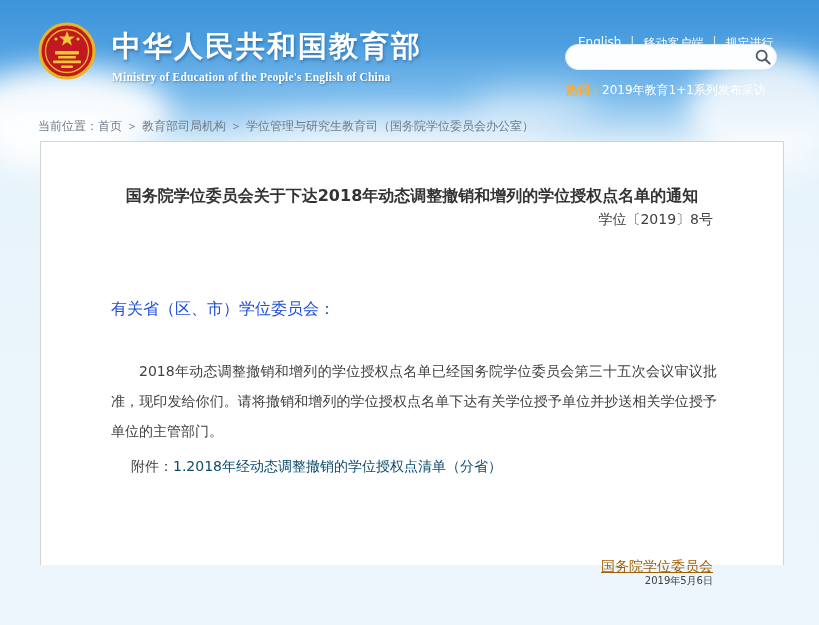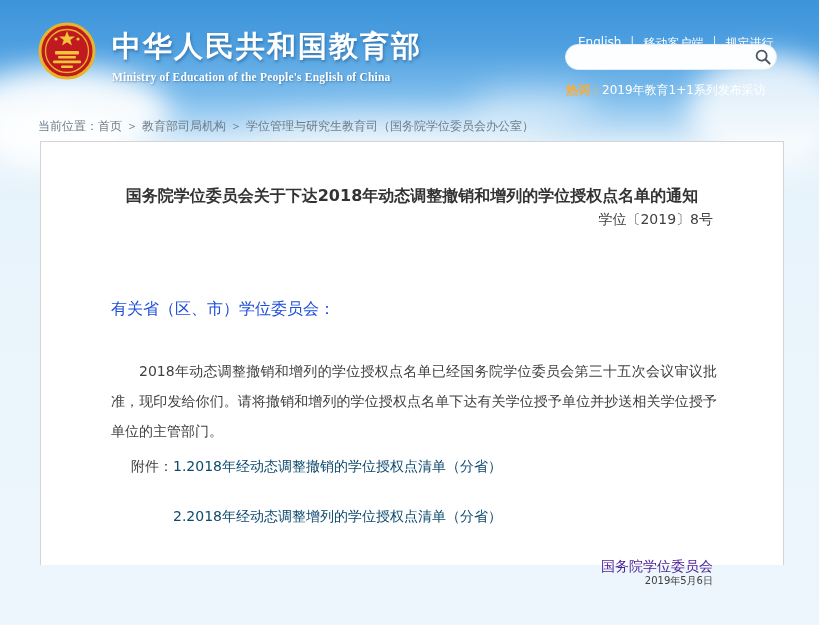--- a/index.html
+++ b/index.html
@@ -48,21 +48,21 @@
   .doc-number{ position:absolute; top:69px; right:70px; font-size:14px; color:#404040; }
   .salutation{ position:absolute; top:128px; left:70px; font-size:16px; color:#1d4ed8;margin-top:29px; }
   .para{ position:absolute; left:70px; right:66px; font-size:14px; color:#404040;
     line-height:30px; text-indent:2em; text-align:justify; }
   .para1{ top:170px;margin-top:44px; }
   .para2{ top:244px; }
   .attach{ position:absolute; font-size:14px; color:#404040; }
   .attach1{ top:316px; left:90px; }
   .attach2{ top:366px; left:132px; }
   .attach a{ color:#0c4a6e; text-decoration:none; cursor:pointer; }
-  .signature{ position:absolute; top:416px; right:70px; font-size:14px; color:#4c1d95; }
+  .signature{ position:absolute; top:416px; right:70px; font-size:14px; color:#a16207;text-decoration:underline; }
   .docdate{ position:absolute; top:432px; right:70px; font-size:10px; color:#404040; }
 </style>
 </head>
 <body>
 
 <div class="screen">
 
   <div class="cloud c1"></div>
   <div class="cloud c2"></div>
   <div class="cloud c3"></div>
@@ -115,20 +115,17 @@
   </div>
 
   <div class="panel">
     <div class="doc-title">国务院学位委员会关于下达2018年动态调整撤销和增列的学位授权点名单的通知</div>
     <div class="doc-number">学位〔2019〕8号</div>
     <div class="salutation">有关省（区、市）学位委员会：</div>
     <div class="para para1">2018年动态调整撤销和增列的学位授权点名单已经国务院学位委员会第三十五次会议审议批准，现印发给你们。请将撤销和增列的学位授权点名单下达有关学位授予单位并抄送相关学位授予单位的主管部门。</div>
     <div class="attach attach1">
       <span>附件：</span><a>1.2018年经动态调整撤销的学位授权点清单（分省）</a>
     </div>
-    <div class="attach attach2">
-      <a>2.2018年经动态调整增列的学位授权点清单（分省）</a>
-    </div>
     <div class="signature">国务院学位委员会</div>
     <div class="docdate">2019年5月6日</div>
   </div>
 
 </div>
 
 </body></html>

